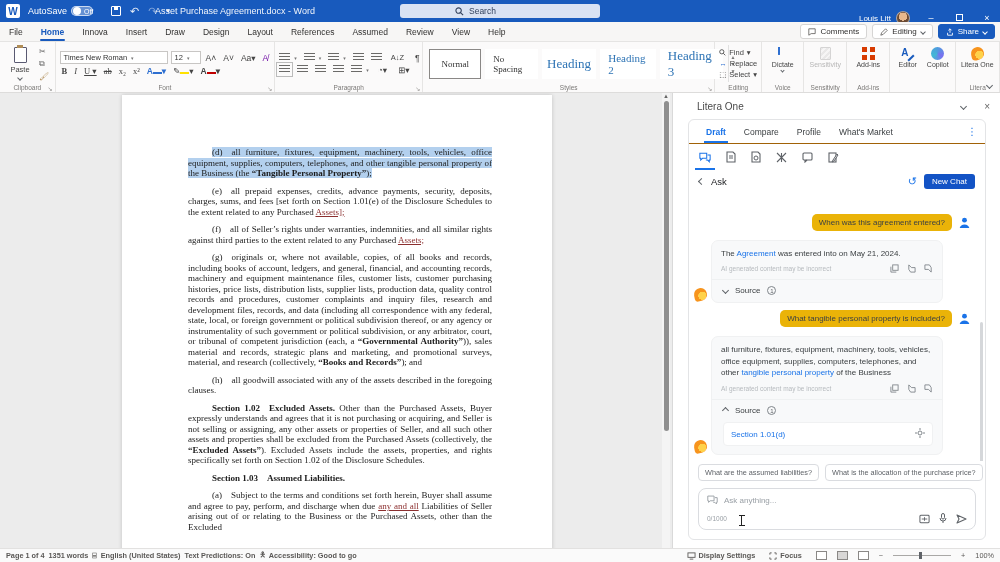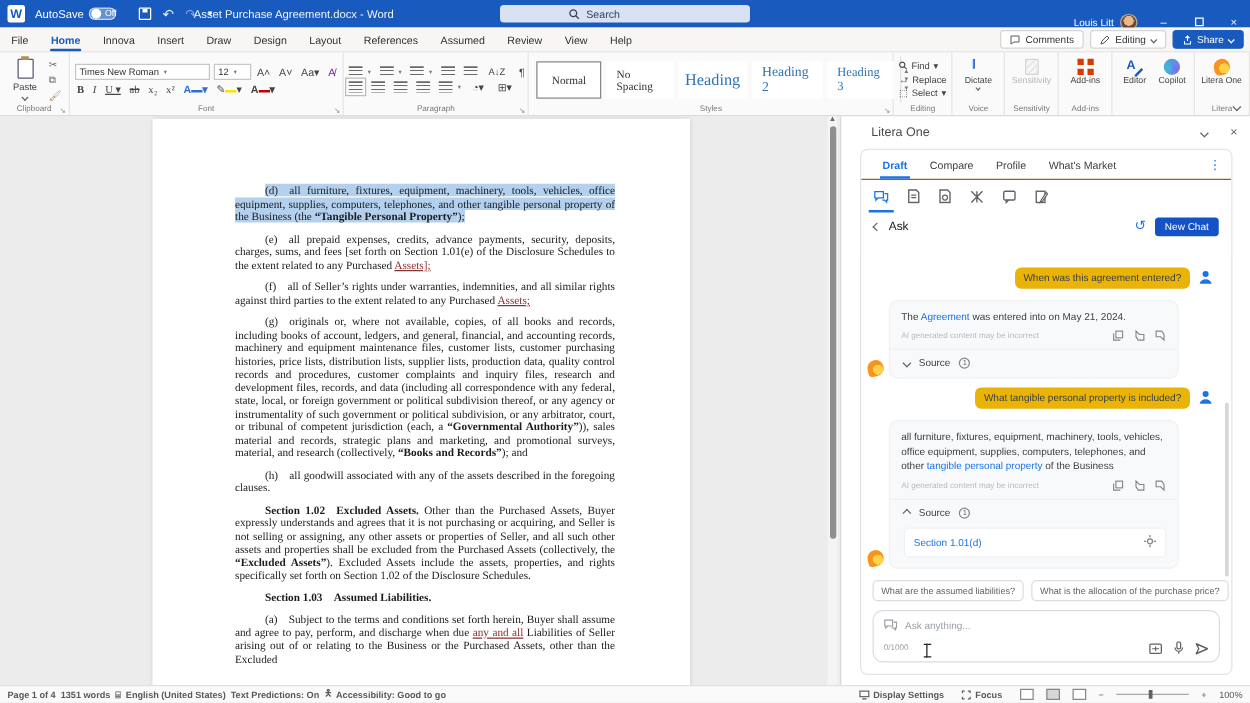--- a/index.html
+++ b/index.html
@@ -326,21 +326,21 @@
         <div class="style-item">
           <span class="s-normal">No Spacing</span>
         </div>
         <div class="style-item">
           <span class="s-h" style="font-size: 13px;">Heading</span>
         </div>
         <div class="style-item">
           <span class="s-h" style="font-size: 11px;">Heading 2</span>
         </div>
         <div class="style-item">
-          <span class="s-h" style="font-size: 10px;">Heading 3</span>
+          <span class="s-h" style="font-size: 13px;">Heading 3</span>
         </div>
       </div>
     <div class="styles-scroll">
         <span>▲</span>
         <span>▼</span>
         <span>▼</span>
       </div>
     <span class="rgroup-label">Styles</span>
     <span class="launcher">↘</span>
   </div>

